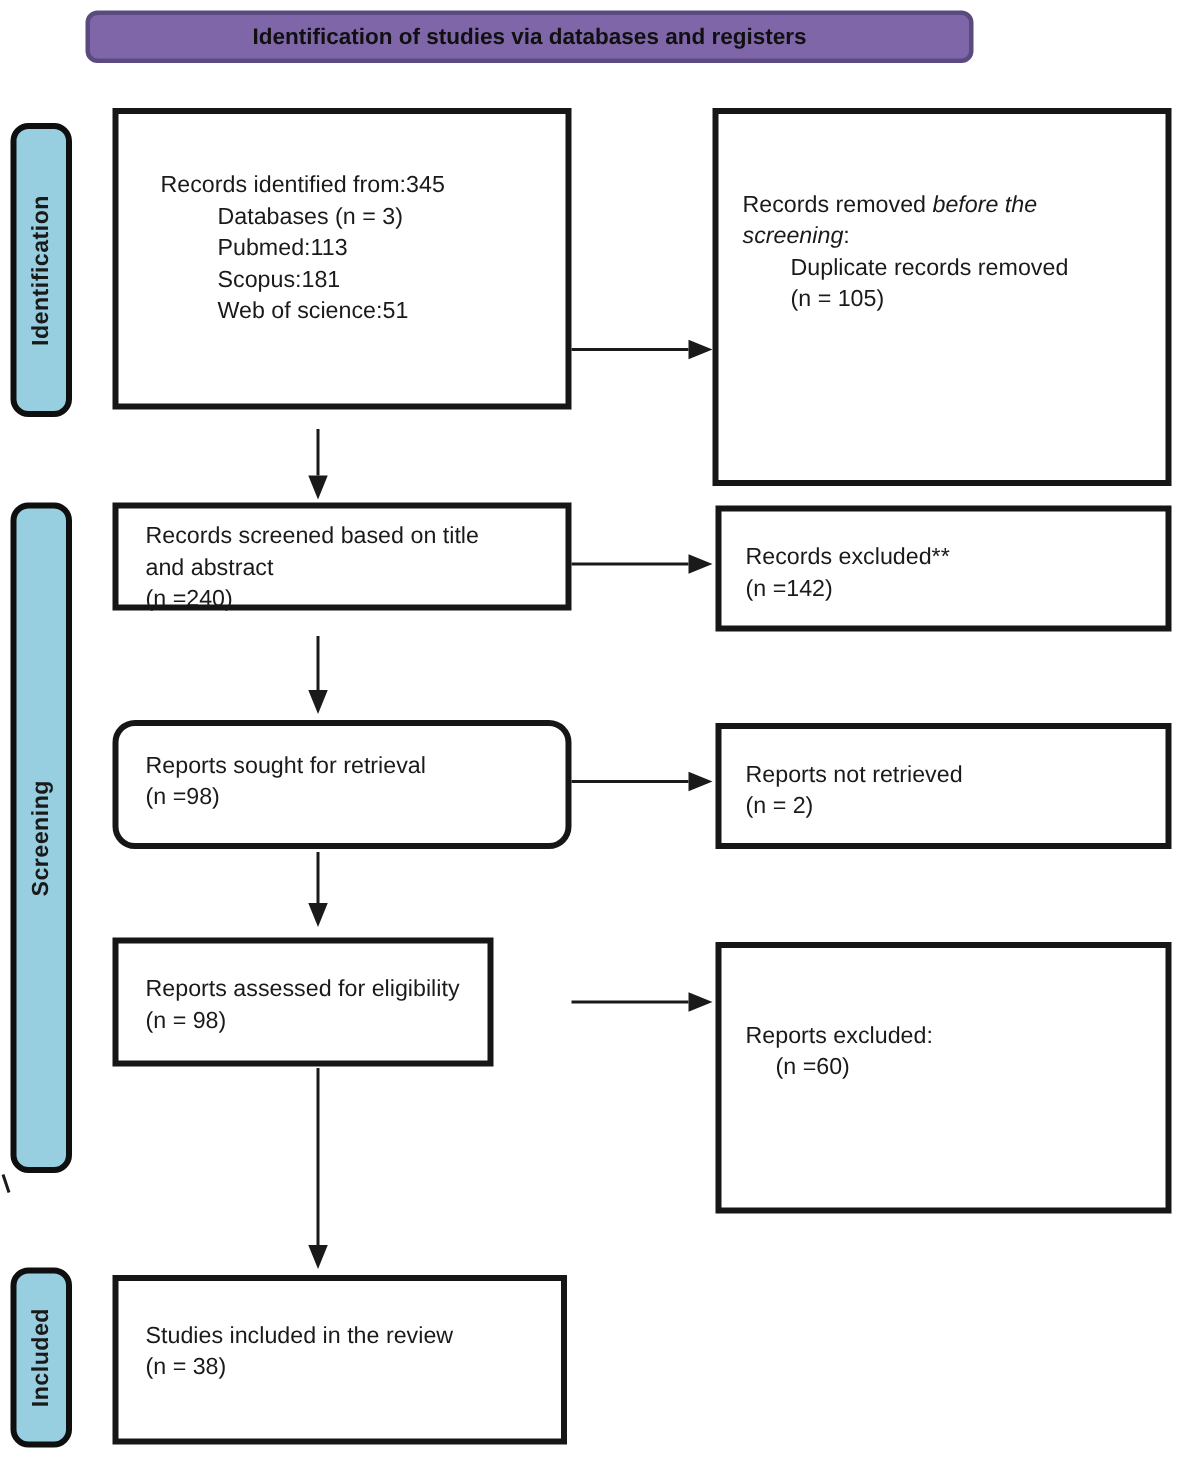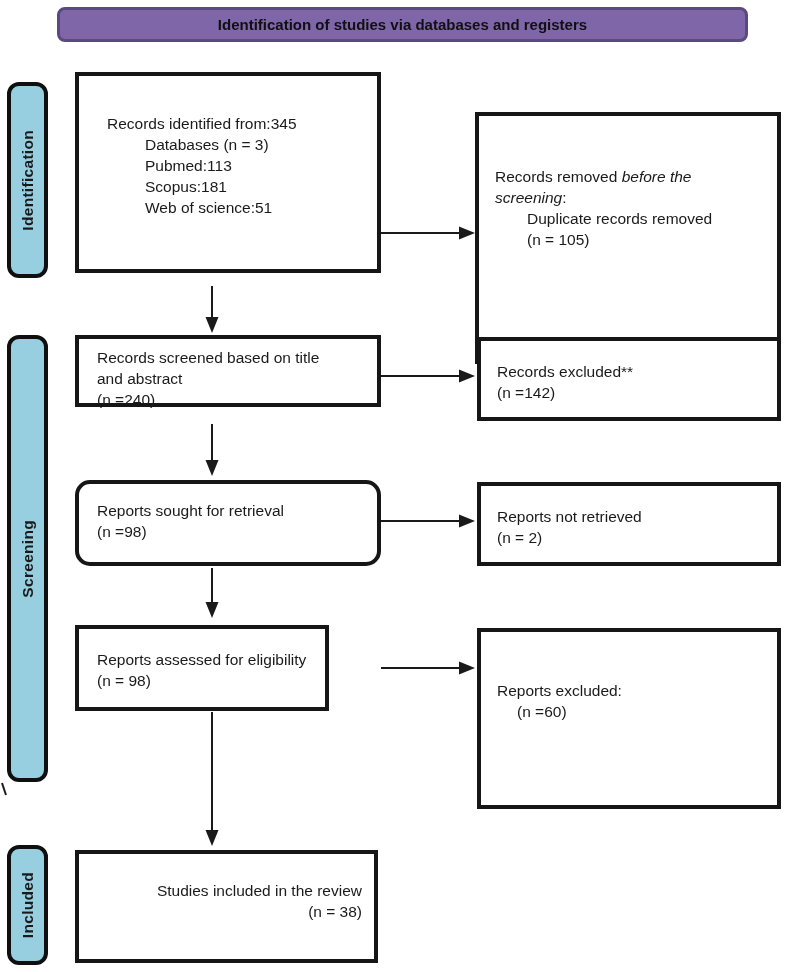--- a/index.html
+++ b/index.html
@@ -8,21 +8,21 @@
     width: 785px;
     height: 972px;
     background: var(--background, #ffffff);
     font-family: "Liberation Sans", sans-serif;
     color: var(--text, #1a1a1a);
     overflow: hidden;
   }
   .header-banner {
     position: absolute;
     left: 57px; top: 7px;
-    width: 691px; height: 35px;
+    width: 592px; height: 35px;
     background: var(--header-fill, #7f66a9);
     border: 3px solid var(--header-border, #5b4a80);
     border-radius: 8px;
     box-sizing: border-box;
     display: flex; align-items: center; justify-content: center;
     font-weight: bold;
     font-size: 15px;
     color: #101010;
   }
   .stage {
@@ -48,28 +48,28 @@
   .stage-included       { top: 845px; height: 120px; }
   .box {
     position: absolute;
     background: #ffffff;
     border: 4px solid var(--box-border, #161616);
     box-sizing: border-box;
     font-size: 15.5px;
     line-height: 1.36;
   }
   .box-records-identified   { left: 75px;  top: 72px;  width: 306px; height: 201px; padding: 37px 12px 0 28px; }
-  .box-records-removed      { left: 475px; top: 72px;  width: 306px; height: 252px; padding: 50px 12px 0 16px; margin-top: 40px; }
+  .box-records-removed      { left: 475px; top: 72px;  width: 306px; height: 252px; padding: 50px 12px 0 16px; }
   .box-records-screened     { left: 75px;  top: 335px; width: 306px; height: 72px;  padding: 8px  12px 0 18px; }
   .box-records-excluded     { left: 477px; top: 337px; width: 304px; height: 84px;  padding: 20px 12px 0 16px; }
   .box-reports-sought       { left: 75px;  top: 480px; width: 306px; height: 86px;  padding: 16px 12px 0 18px; border-radius: 15px; }
   .box-reports-not-retrieved{ left: 477px; top: 482px; width: 304px; height: 84px;  padding: 20px 12px 0 16px; }
   .box-reports-assessed     { left: 75px;  top: 625px; width: 254px; height: 86px;  padding: 20px 12px 0 18px; }
   .box-reports-excluded     { left: 477px; top: 628px; width: 304px; height: 181px; padding: 48px 12px 0 16px; }
-  .box-studies-included     { left: 75px;  top: 850px; width: 303px; height: 113px; padding: 26px 12px 0 18px; text-align: right; }
+  .box-studies-included     { left: 75px;  top: 850px; width: 303px; height: 113px; padding: 26px 12px 0 18px; }
   .indent-38 { margin-left: 38px; }
   .indent-32 { margin-left: 32px; }
   .indent-36 { margin-left: 20px; }
   .arrows {
     position: absolute;
     left: 0; top: 0;
     width: 785px; height: 972px;
     pointer-events: none;
   }
   .arrows line    { stroke: var(--arrow, #1a1a1a); stroke-width: 2; }

